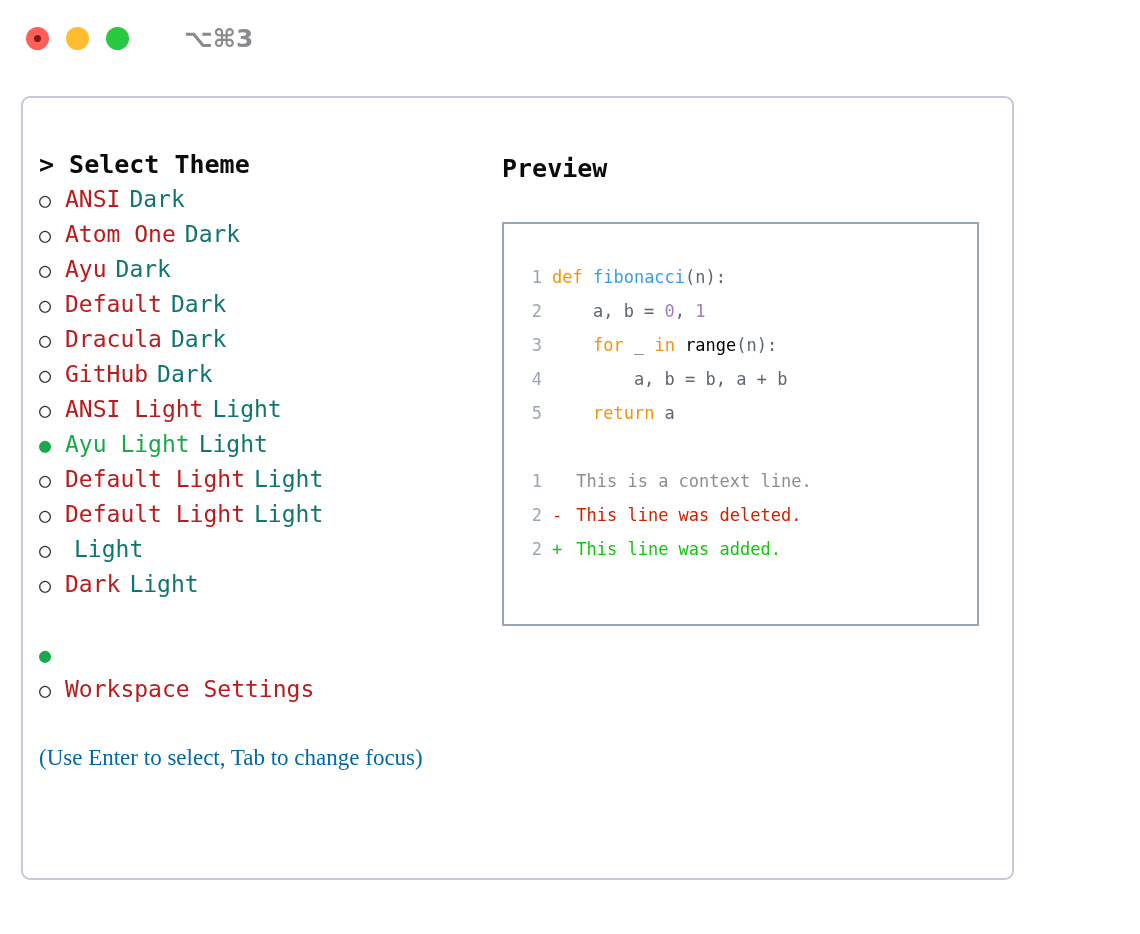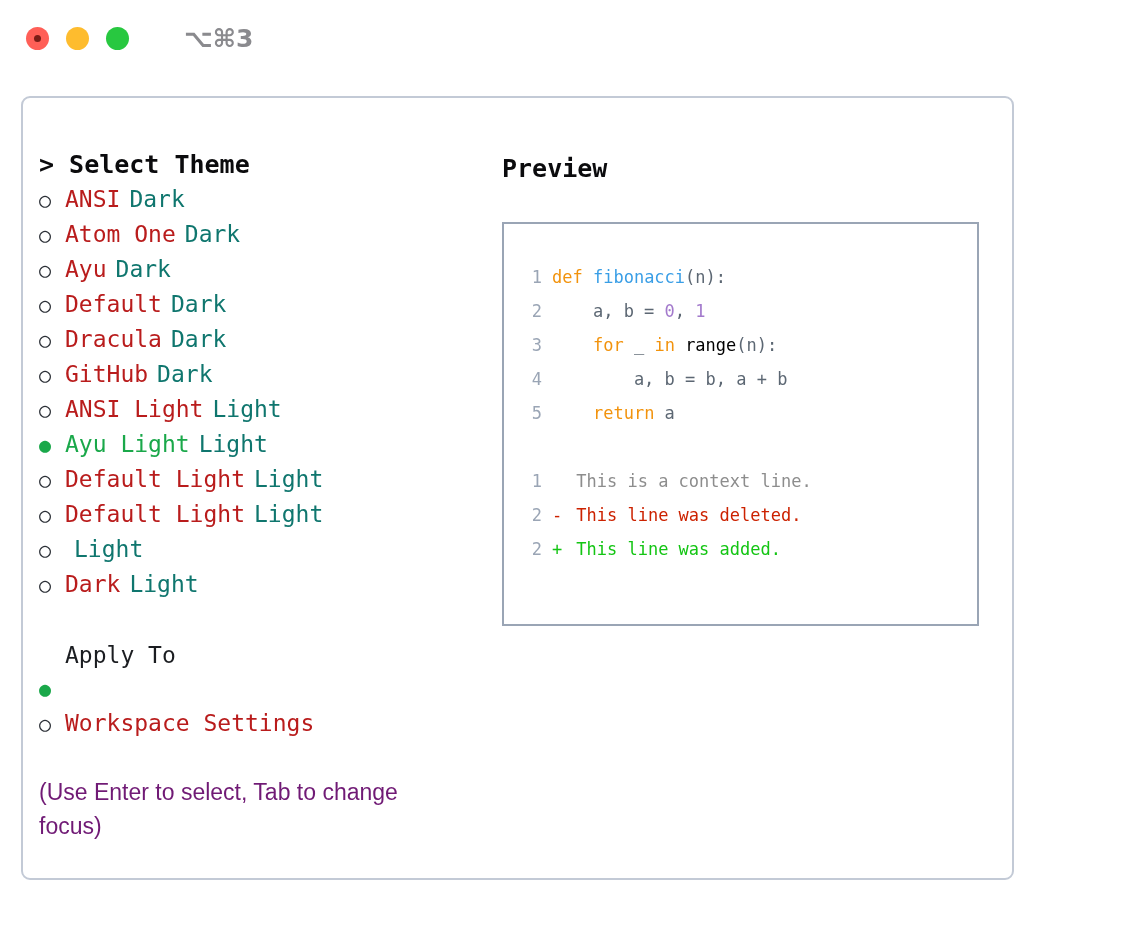--- a/index.html
+++ b/index.html
@@ -141,24 +141,24 @@
     font-family: "DejaVu Sans Mono", monospace;
     font-size: 23px;
     color: #1b1d21;
     line-height: 34px;
     padding-left: 26px;
     white-space: pre;
   }
 
   .hint {
     margin-top: 34px;
-    font-family: Liberation Sans, sans-serif;
+    font-family: Liberation Serif, serif;
     font-size: 23px;
     line-height: 34px;
-    color: #701a75;
+    color: #0369a1;
     width: 420px;
     white-space: normal;
   }
 
   
   .right-col {
     position: absolute;
     left: 479px;
     top: 54px;
     width: 490px;
@@ -242,21 +242,20 @@
             <div class="opt"><span class="bullet">○</span><span class="opt-label">GitHub</span><span class="opt-tag">Dark</span></div>
             <div class="opt"><span class="bullet">○</span><span class="opt-label">ANSI Light</span><span class="opt-tag">Light</span></div>
             <div class="opt selected"><span class="bullet">●</span><span class="opt-label">Ayu Light</span><span class="opt-tag">Light</span></div>
             <div class="opt"><span class="bullet">○</span><span class="opt-label">Default Light</span><span class="opt-tag">Light</span></div>
             <div class="opt"><span class="bullet">○</span><span class="opt-label">Default Light</span><span class="opt-tag">Light</span></div>
             <div class="opt"><span class="bullet">○</span><span class="opt-tag">Light</span></div>
             <div class="opt"><span class="bullet">○</span><span class="opt-label">Dark</span><span class="opt-tag">Light</span></div>
           </div>
 
         <div class="subsection">
-          <div class="subsection-title">Apply To</div>
           <div class="opt-list" id="apply-options">
               <div class="opt selected"><span class="bullet">●</span></div>
               <div class="opt"><span class="bullet">○</span><span class="opt-label">Workspace Settings</span></div>
             </div>
         </div>
 
         <div class="hint">(Use Enter to select, Tab to change focus)</div>
       </div>
 
       <div class="right-col">

